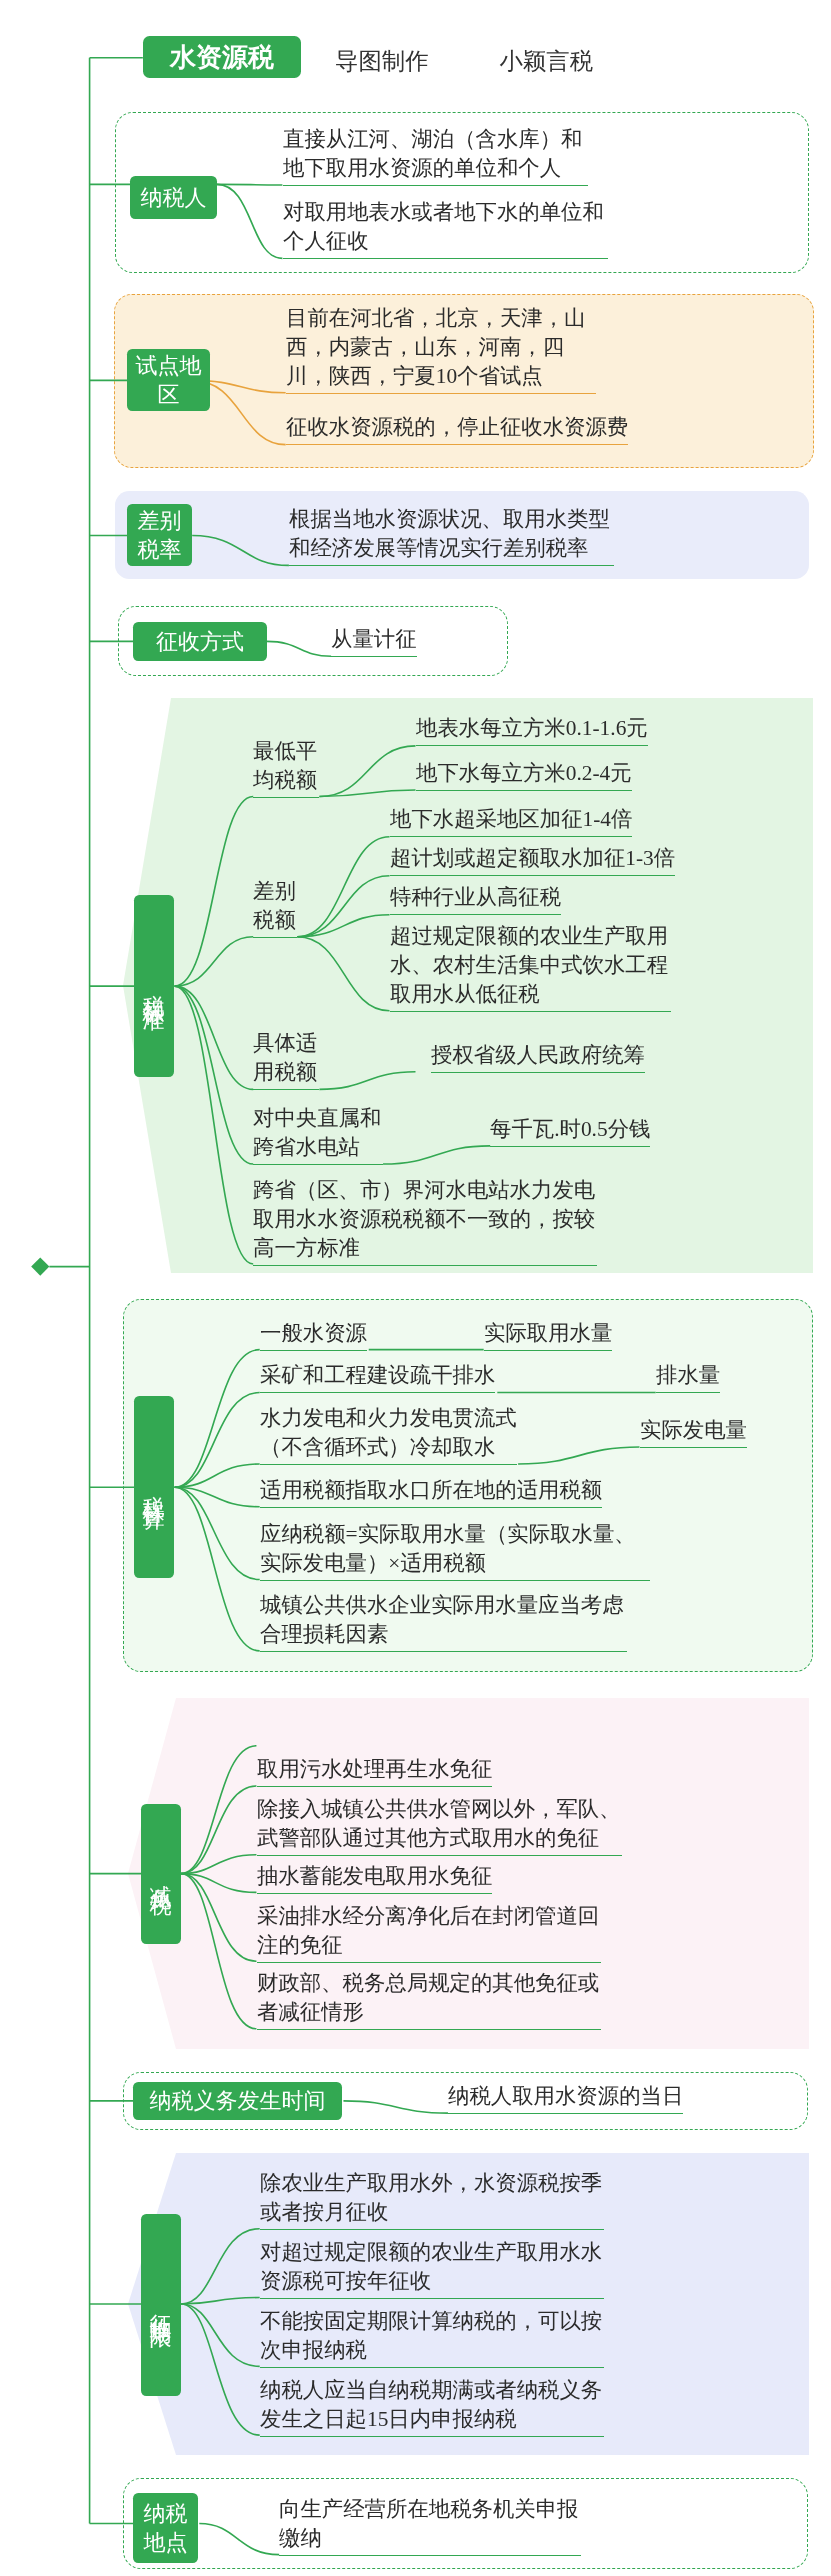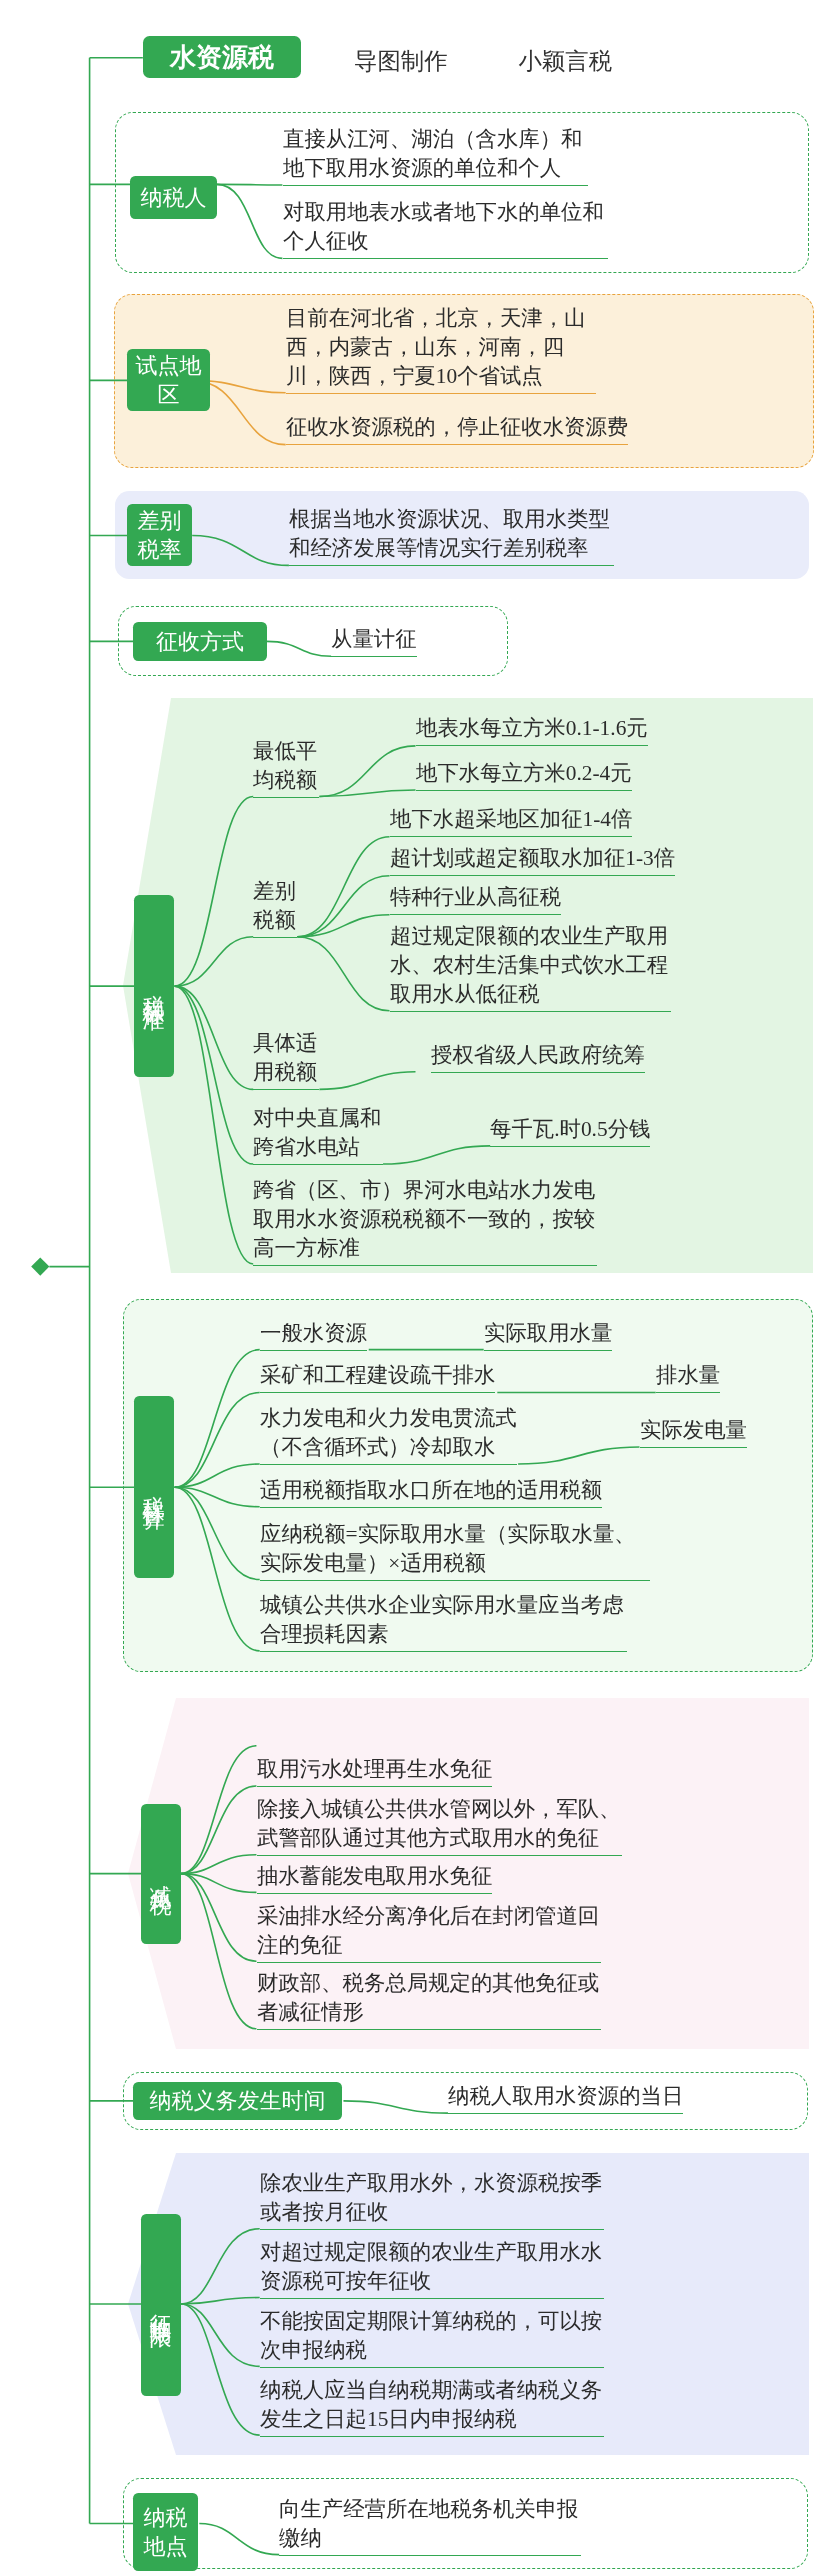--- a/index.html
+++ b/index.html
@@ -15,21 +15,21 @@
   .dashed{border:1.9px dashed var(--branch-green);border-radius:18px;background:#fff;}
   .dashed-orange{border:1.9px dashed var(--pilot-orange);border-radius:18px;background:var(--pilot-bg);}
   .solid-blue{background:var(--diffrate-bg);border-radius:14.3px;}
   .banner-green{background:var(--standard-bg);clip-path:polygon(0 50%,48px 0,100% 0,100% 100%,48px 100%);}
   .dashed-green-fill{border:1.9px dashed var(--branch-green);border-radius:18px;background:var(--calc-bg);}
   .banner-pink{background:var(--exemption-bg);clip-path:polygon(0 50%,48px 0,100% 0,100% 100%,48px 100%);}
   .banner-lav{background:var(--period-bg);clip-path:polygon(0 50%,48px 0,100% 0,100% 100%,48px 100%);}
 
   .root{position:absolute;background:var(--branch-green);color:#fff;font-size:26px;font-weight:bold;
         display:flex;align-items:center;justify-content:center;border-radius:6.5px;z-index:3;}
-  .credit{position:absolute;display:flex;gap:71px;font-size:23.4px;color:#333;z-index:3;margin-left:19px;}
+  .credit{position:absolute;display:flex;gap:71px;font-size:23.4px;color:#333;z-index:3;}
 
   .label-box{position:absolute;background:var(--branch-green);color:#fff;font-size:22px;line-height:1.32;
              display:flex;align-items:center;justify-content:center;text-align:center;
              border-radius:5.2px;z-index:3;box-sizing:border-box;padding:1.3px 3.9px;}
   .vlabel{writing-mode:vertical-rl;text-orientation:upright;letter-spacing:4.5px;padding:6.5px 0;}
 
   .item{position:absolute;font-size:21.4px;line-height:29px;color:#2b2b2b;z-index:3;
         border-bottom:1.9px solid var(--branch-green);padding-bottom:1.9px;word-break:break-all;}
   .item.o{border-bottom-color:var(--pilot-orange);}
   .fit{width:max-content;}
@@ -178,17 +178,17 @@
   <div class="item fit" style="left:448px;top:2082px;">纳税人取用水资源的当日</div>
 
   <div class="section banner-lav" style="left:128px;top:2153px;width:681px;height:302px;"></div>
   <div class="label-box vlabel" style="left:141px;top:2214px;width:40px;height:182px;">征收期限</div>
   <div class="item" style="left:260px;top:2169px;width:344px;">除农业生产取用水外，水资源税按季或者按月征收</div>
   <div class="item" style="left:260px;top:2238px;width:344px;">对超过规定限额的农业生产取用水水资源税可按年征收</div>
   <div class="item" style="left:260px;top:2307px;width:344px;">不能按固定期限计算纳税的，可以按次申报纳税</div>
   <div class="item" style="left:260px;top:2376px;width:344px;">纳税人应当自纳税期满或者纳税义务发生之日起15日内申报纳税</div>
 
   <div class="section dashed" style="left:123px;top:2478px;width:685px;height:91px;"></div>
-  <div class="label-box" style="left:133px;top:2493px;width:65px;height:78px;">纳税地点</div>
+  <div class="label-box" style="left:133px;top:2493px;width:65px;height:70px;">纳税地点</div>
   <div class="item" style="left:279px;top:2495px;width:302px;">向生产经营所在地税务机关申报缴纳</div>
 
 </div>
 
 
 </body></html>

